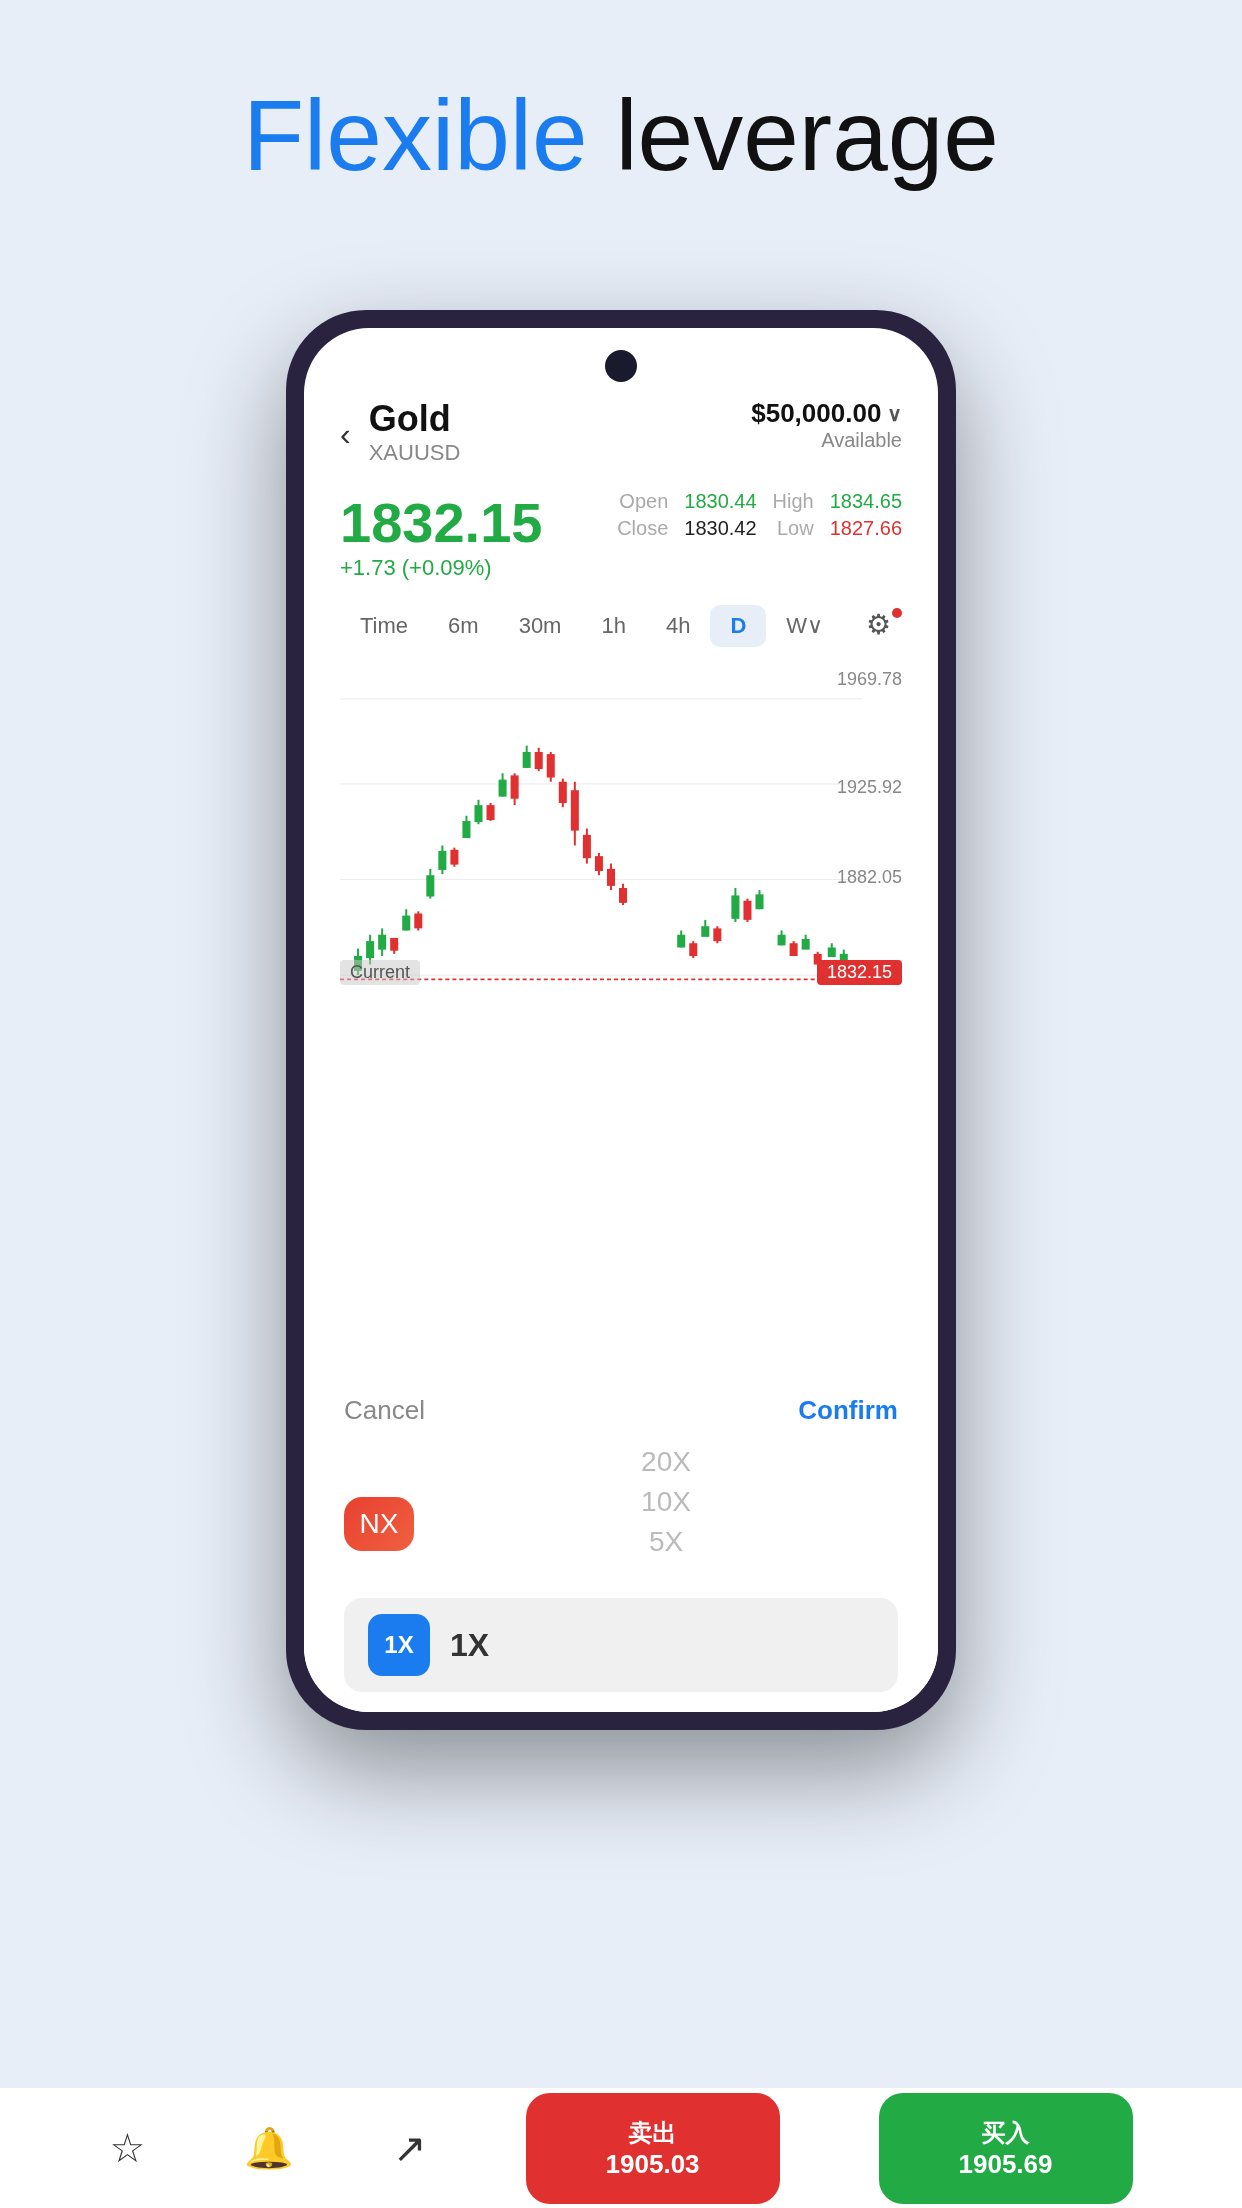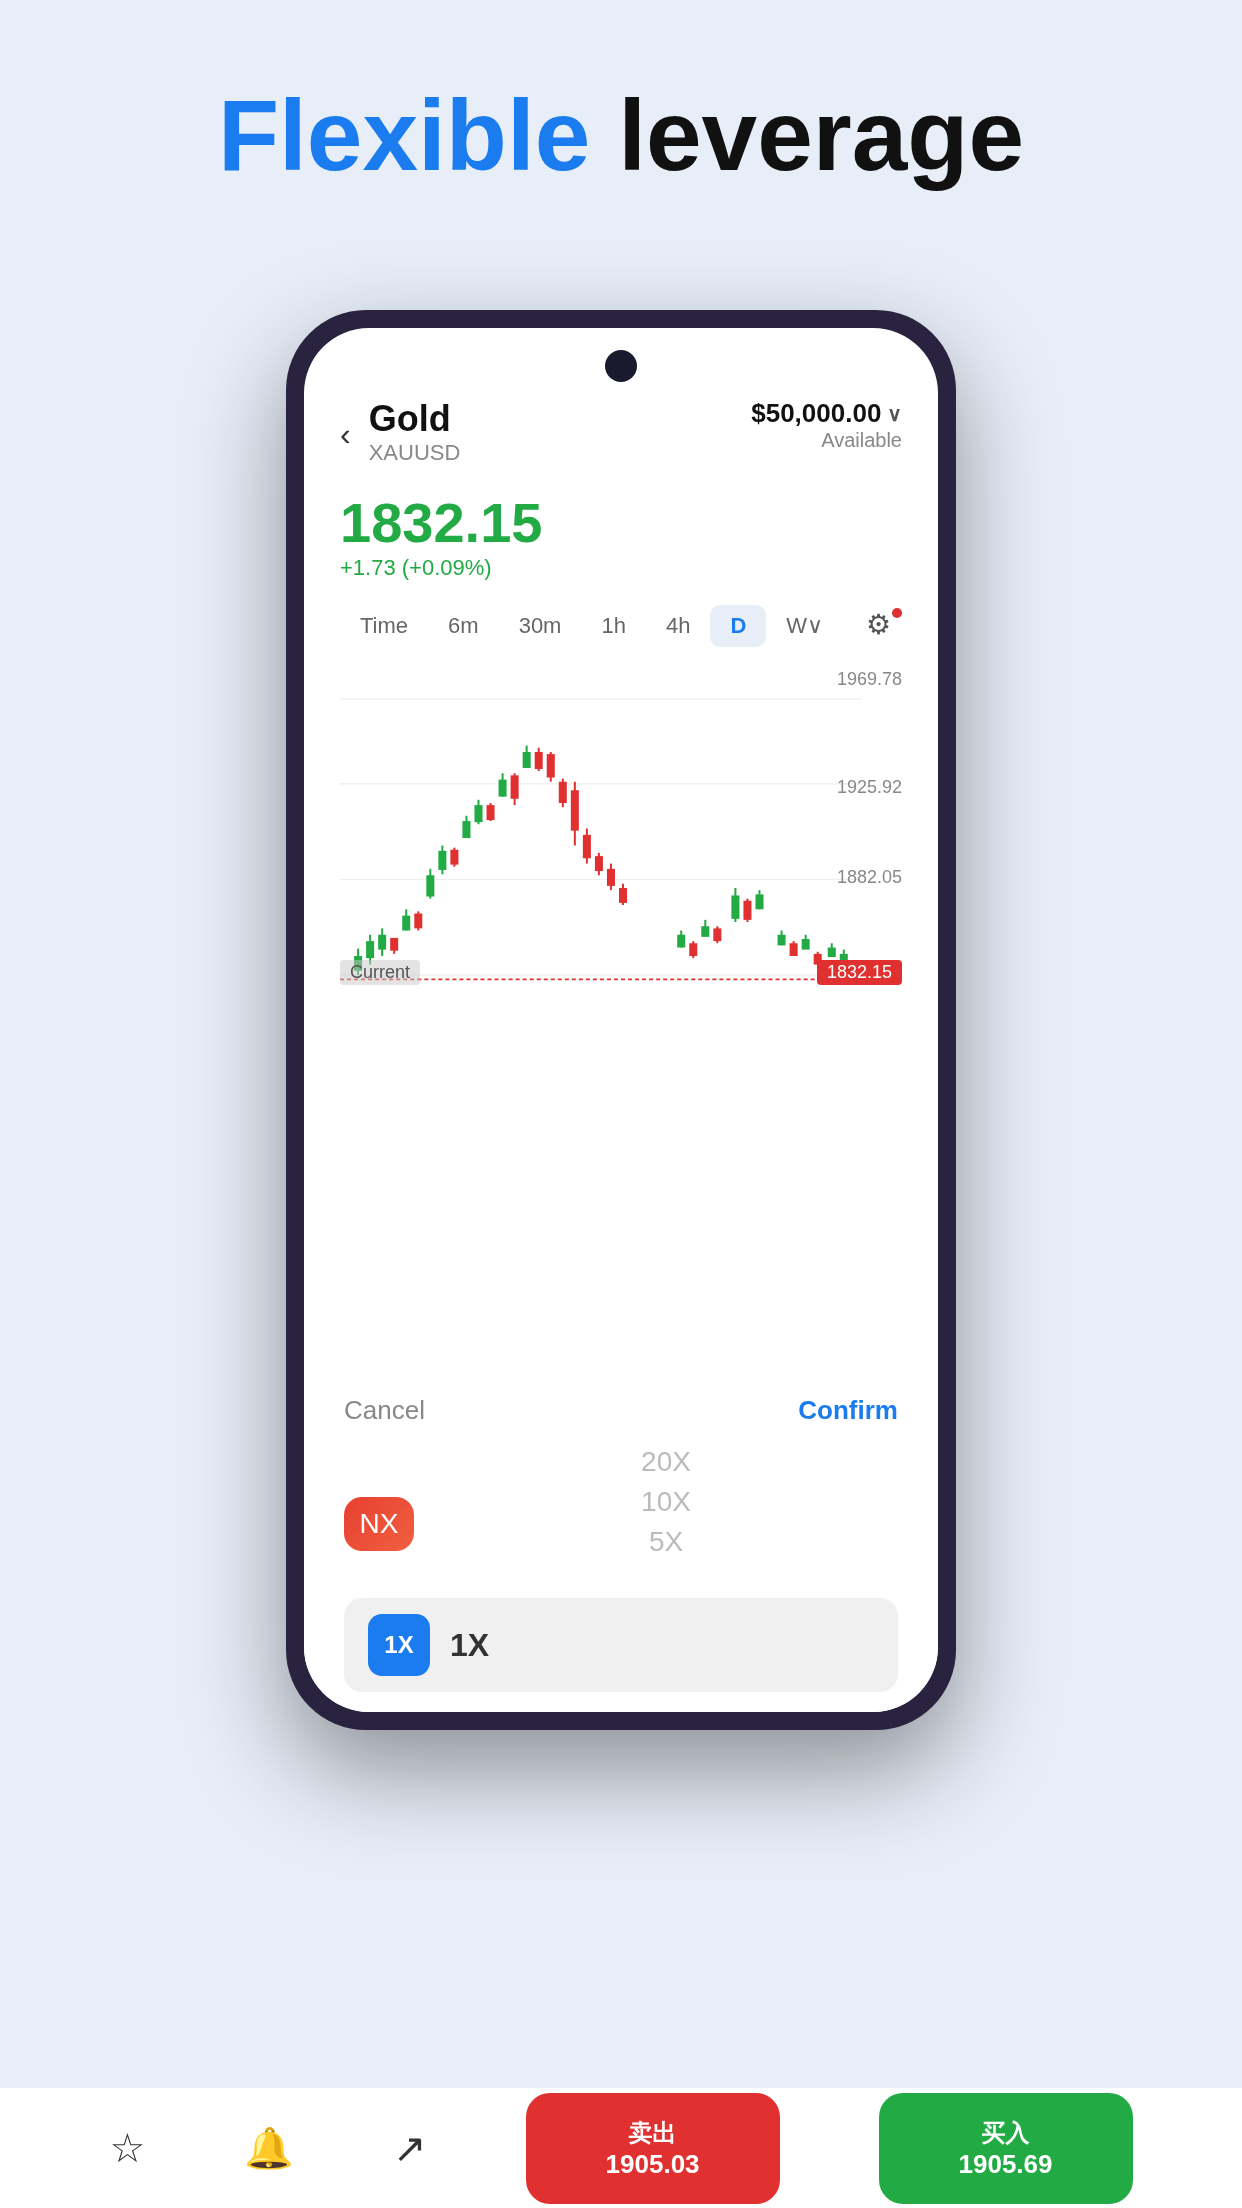--- a/index.html
+++ b/index.html
@@ -16,21 +16,21 @@
 
     
     .header-section {
       text-align: center;
       padding-top: 80px;
       padding-bottom: 60px;
     }
 
     .header-title {
       font-size: 100px;
-      font-weight: 700;
+      font-weight: 400;
       line-height: 1.1;
     }
 
     .header-title .blue {
       color: #1a7cee;
     }
 
     .header-title .black {
       color: #111;
     }
@@ -453,20 +453,30 @@
               <span class="chevron-down">∨</span>
             </div>
             <div class="balance-label">Available</div>
           </div>
         </div>
 
         <div class="price-section">
           <div>
             <div class="main-price">1832.15</div>
             <div class="price-change">+1.73 (+0.09%)</div>
+          </div>
+          <div class="ohlc-grid">
+            <span class="label">Open</span>
+            <span class="val-green">1830.44</span>
+            <span class="label">High</span>
+            <span class="val-green">1834.65</span>
+            <span class="label">Close</span>
+            <span class="val-dark">1830.42</span>
+            <span class="label">Low</span>
+            <span class="val-red">1827.66</span>
           </div>
         </div>
 
         <div class="time-selector">
           <div class="time-btn">Time</div>
           <div class="time-btn">6m</div>
           <div class="time-btn">30m</div>
           <div class="time-btn">1h</div>
           <div class="time-btn">4h</div>
           <div class="time-btn active">D</div>

